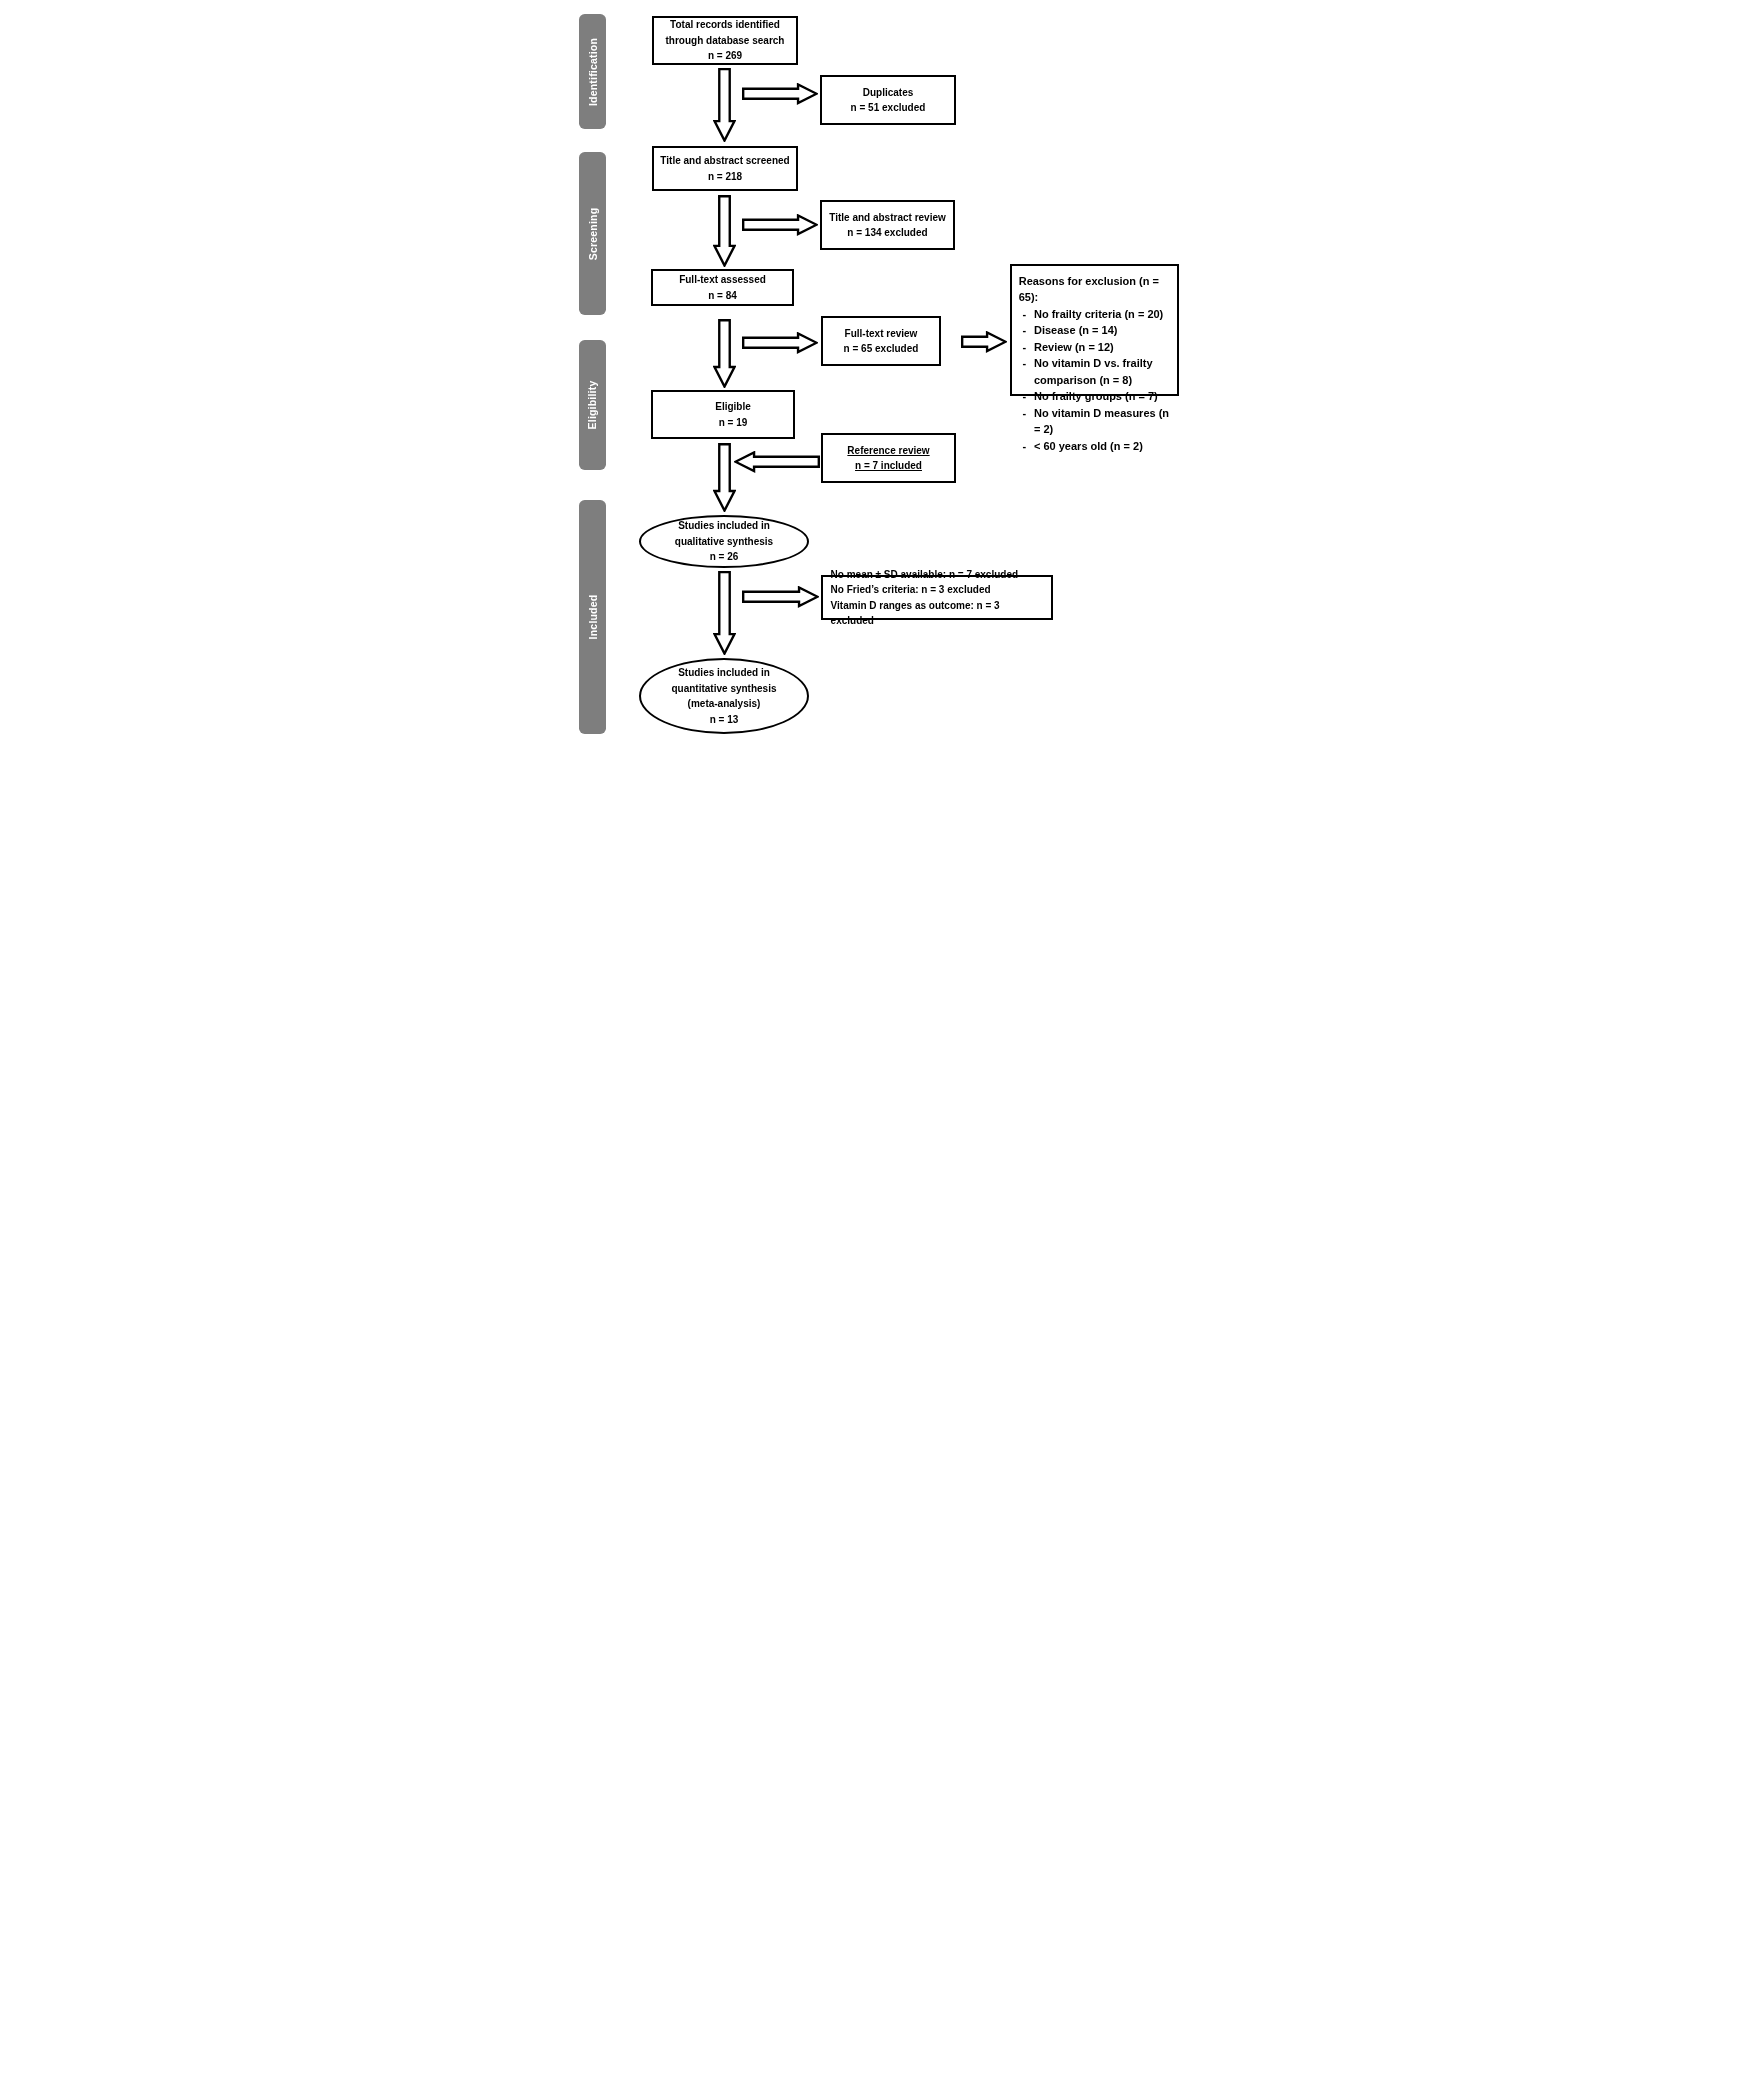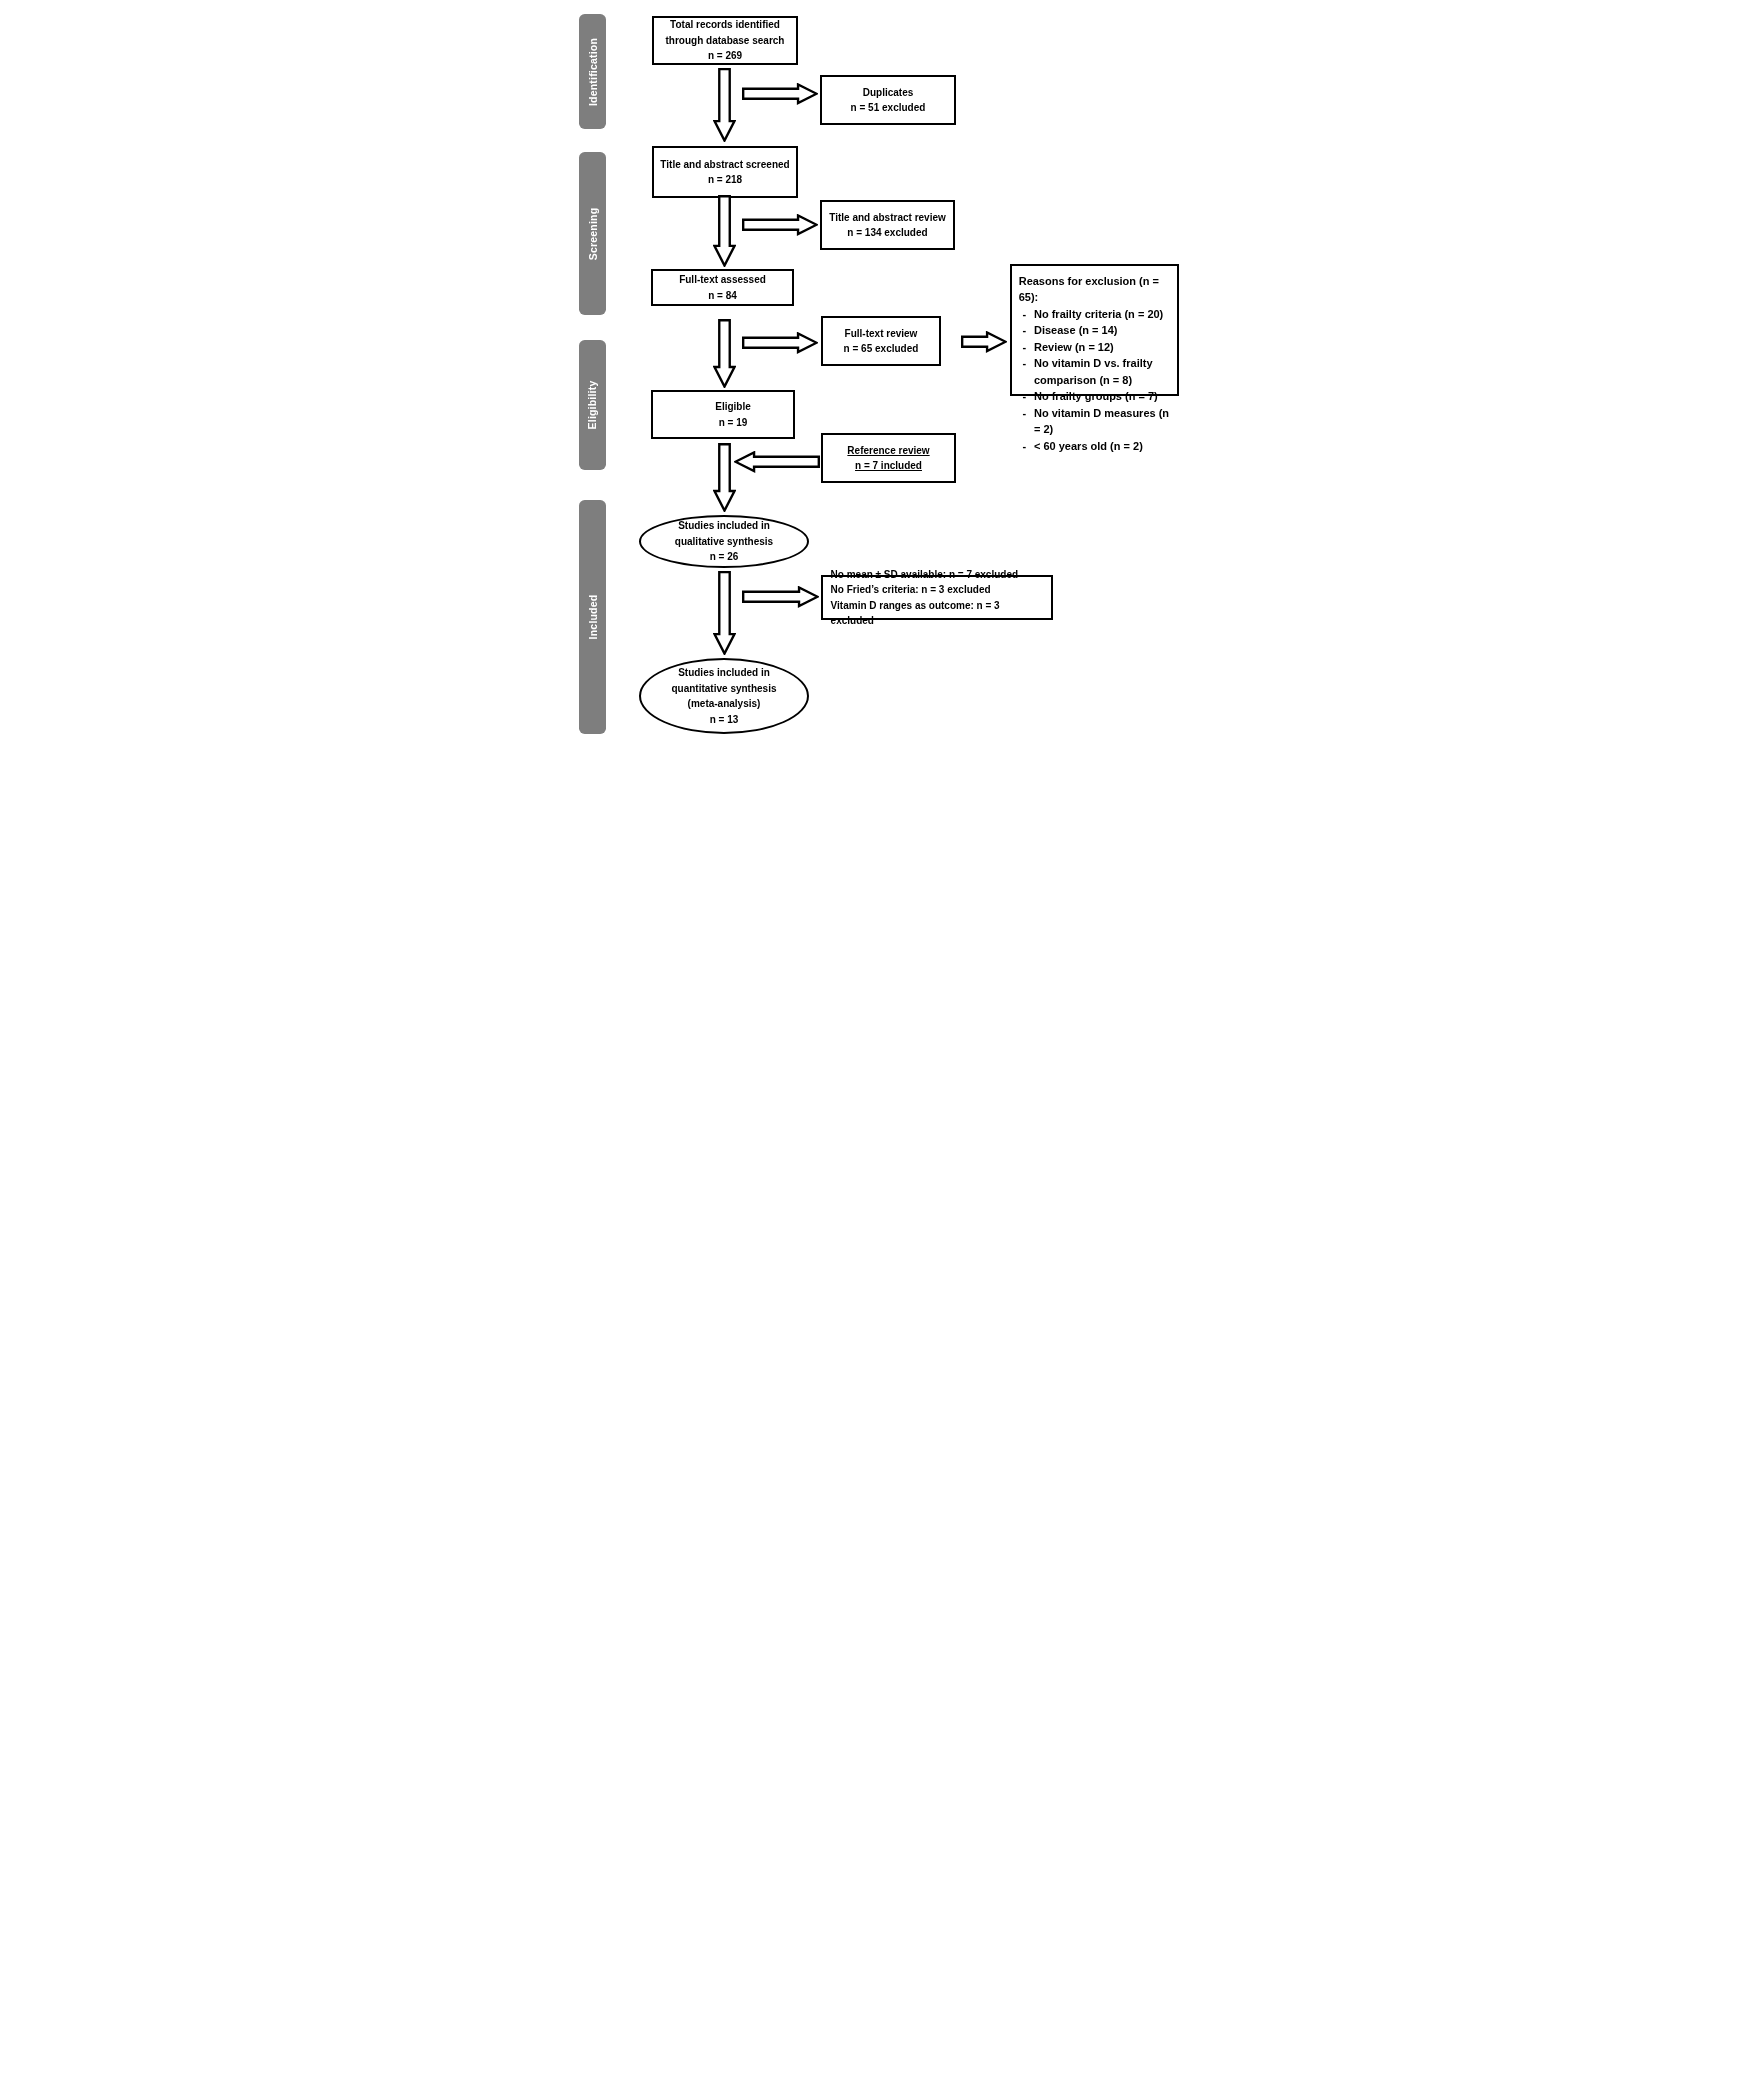--- a/index.html
+++ b/index.html
@@ -102,21 +102,21 @@
     <div>Total records identified</div>
     <div>through database search</div>
     <div>n = 269</div>
   </div>
 
   <div class="node" style="left:254px;top:75px;width:136px;height:50px;">
     <div>Duplicates</div>
     <div>n = 51 excluded</div>
   </div>
 
-  <div class="node" style="left:86px;top:146px;width:146px;height:52px;">
+  <div class="node" style="left:86px;top:146px;width:146px;height:45px;">
     <div>Title and abstract screened</div>
     <div>n = 218</div>
   </div>
 
   <div class="node" style="left:254px;top:200px;width:135px;height:50px;">
     <div>Title and abstract review</div>
     <div>n = 134 excluded</div>
   </div>
 
   <div class="node" style="left:85px;top:269px;width:143px;height:37px;">

